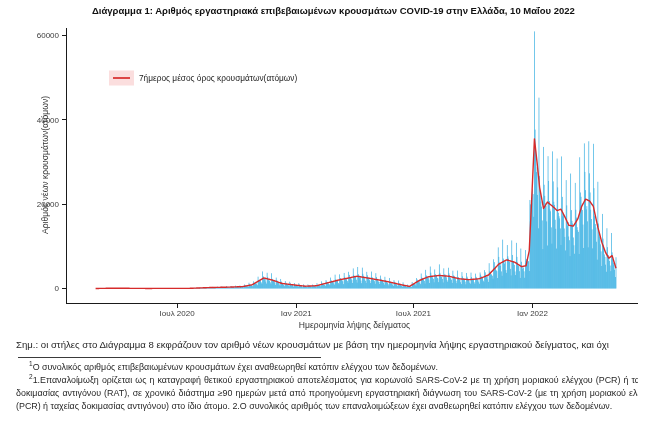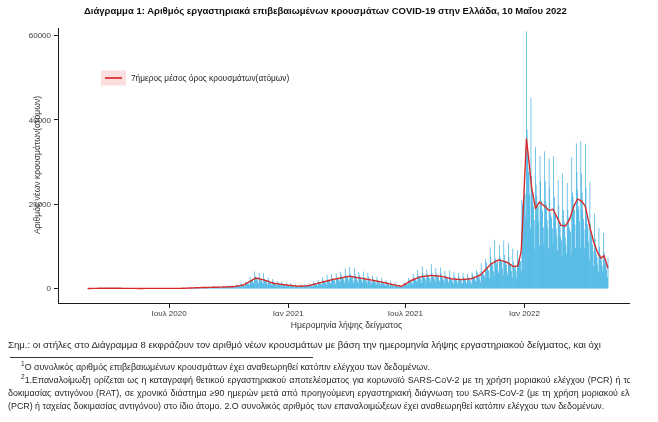--- a/index.html
+++ b/index.html
@@ -1,18 +1,18 @@
 <!DOCTYPE html>
 <html><head>
 <meta charset="utf-8">
 <style>
   html,body{margin:0;padding:0;background:#fff;}
   .page{
     position:relative;width:630px;height:422px;background:#ffffff;
-    font-family:"Liberation Sans", sans-serif;overflow:hidden;
+    font-family:"Liberation Sans", sans-serif;overflow:hidden;margin-left:8px;
   }
   .chart-title{
     position:absolute;left:84px;top:5px;font-size:9.5px;font-weight:bold;
     color:#111;white-space:nowrap;letter-spacing:0px;
   }
   #chart-svg{position:absolute;left:0;top:0;}
   .note-line{
     position:absolute;left:8px;top:339px;width:648px;font-size:9.6px;
     color:#262626;white-space:nowrap;
   }

